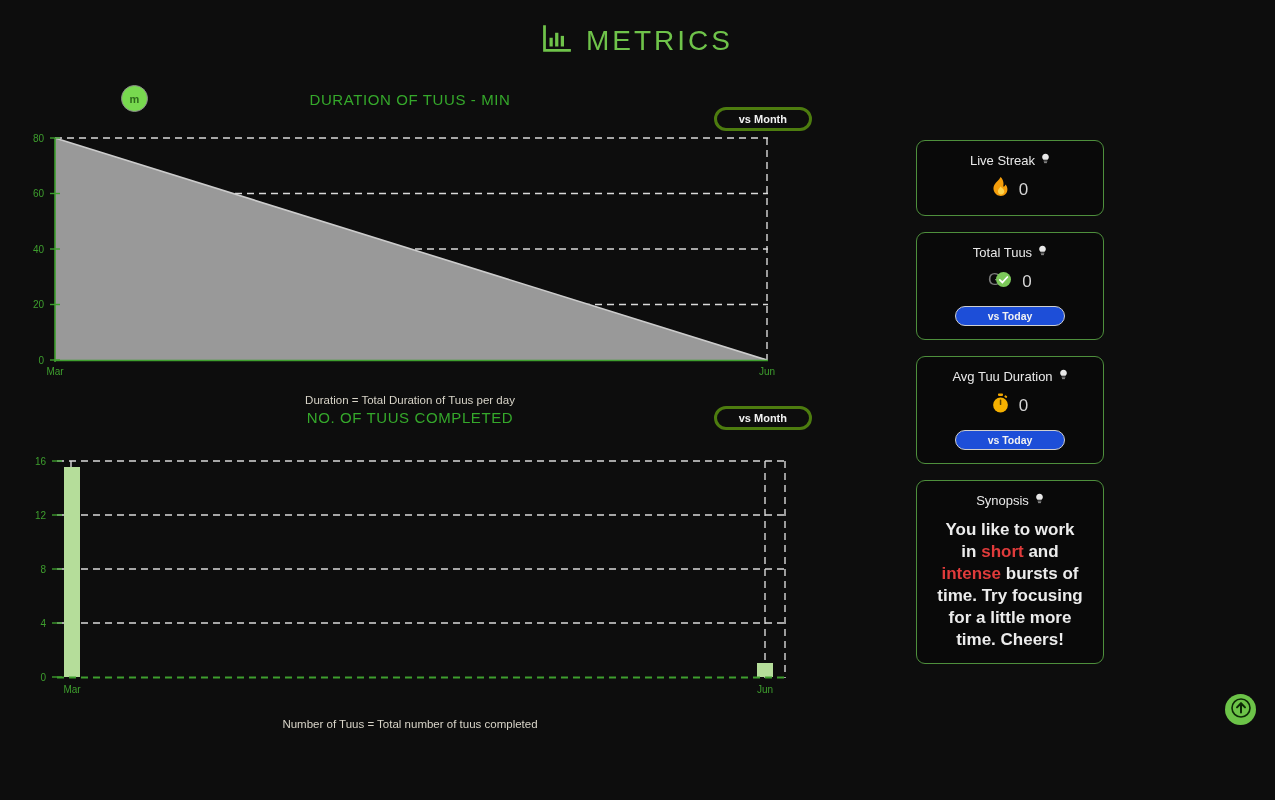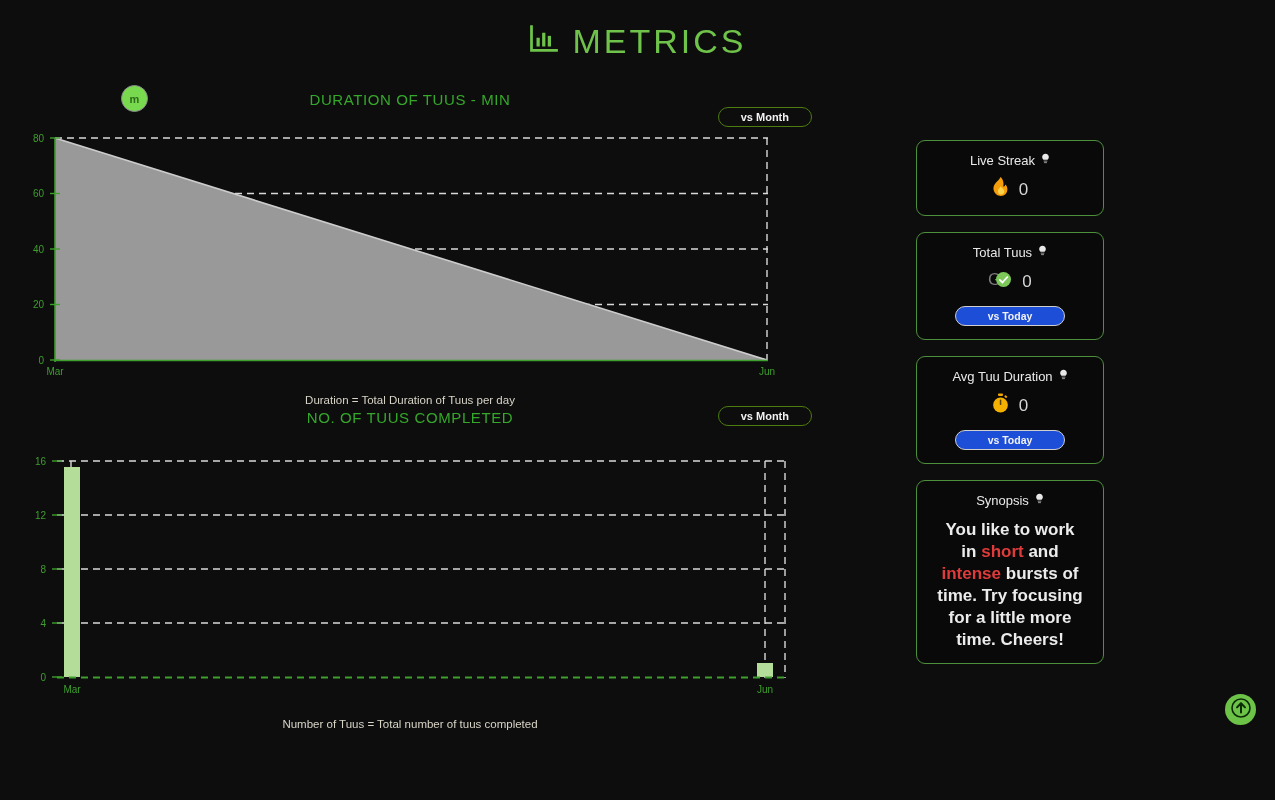--- a/index.html
+++ b/index.html
@@ -11,21 +11,21 @@
   }
   .page { position: relative; width: 1275px; height: 800px; }
 
   
   .header {
     position: absolute; top: 0; left: 0; width: 1275px; height: 82px;
     display: flex; align-items: center; justify-content: center; gap: 14px;
   }
   .header-icon { display: block; }
   .header-title {
-    color: #6fc34a; font-size: 34px; letter-spacing: 3px; font-weight: 400;
+    color: #6fc34a; font-size: 28px; letter-spacing: 3px; font-weight: 400;
     font-family: "Liberation Sans", sans-serif;
   }
 
   
   .charts { position: absolute; left: 0; top: 82px; width: 880px; height: 700px; }
 
   .chart-head { position: relative; height: 40px; }
   .avatar {
     position: absolute; left: 121px; top: 3px;
     width: 27px; height: 27px; border-radius: 50%;
@@ -34,21 +34,21 @@
     color: #2e6b1c; font-size: 11px; font-weight: 700;
   }
   .chart-title {
     position: absolute; left: 0; right: 0; text-align: center;
     color: #35a82b; font-size: 15px; letter-spacing: 0.6px;
   }
   .chart-title.t1 { top: 9px; left: -60px; }
   .chart-title.t2 { top: 3px; left: -60px; }
   .pill {
     position: absolute; right: 68px;
-    background: #0d0d0d; border: 1px solid #4d7c0f; border-radius: 12px;
+    background: #0d0d0d; border: 3px solid #4d7c0f; border-radius: 12px;
     color: #f2f2f2; font-size: 11px; font-weight: 700;
     padding: 3px 22px; cursor: pointer;
   }
   .pill.p1 { top: 25px; }
   .pill.p2 { top: 0px; }
 
   .plot-wrap { position: relative; }
   .caption {
     text-align: center; color: #d8d4c8; font-size: 11.5px;
     margin-top: 8px; margin-left: -60px;

